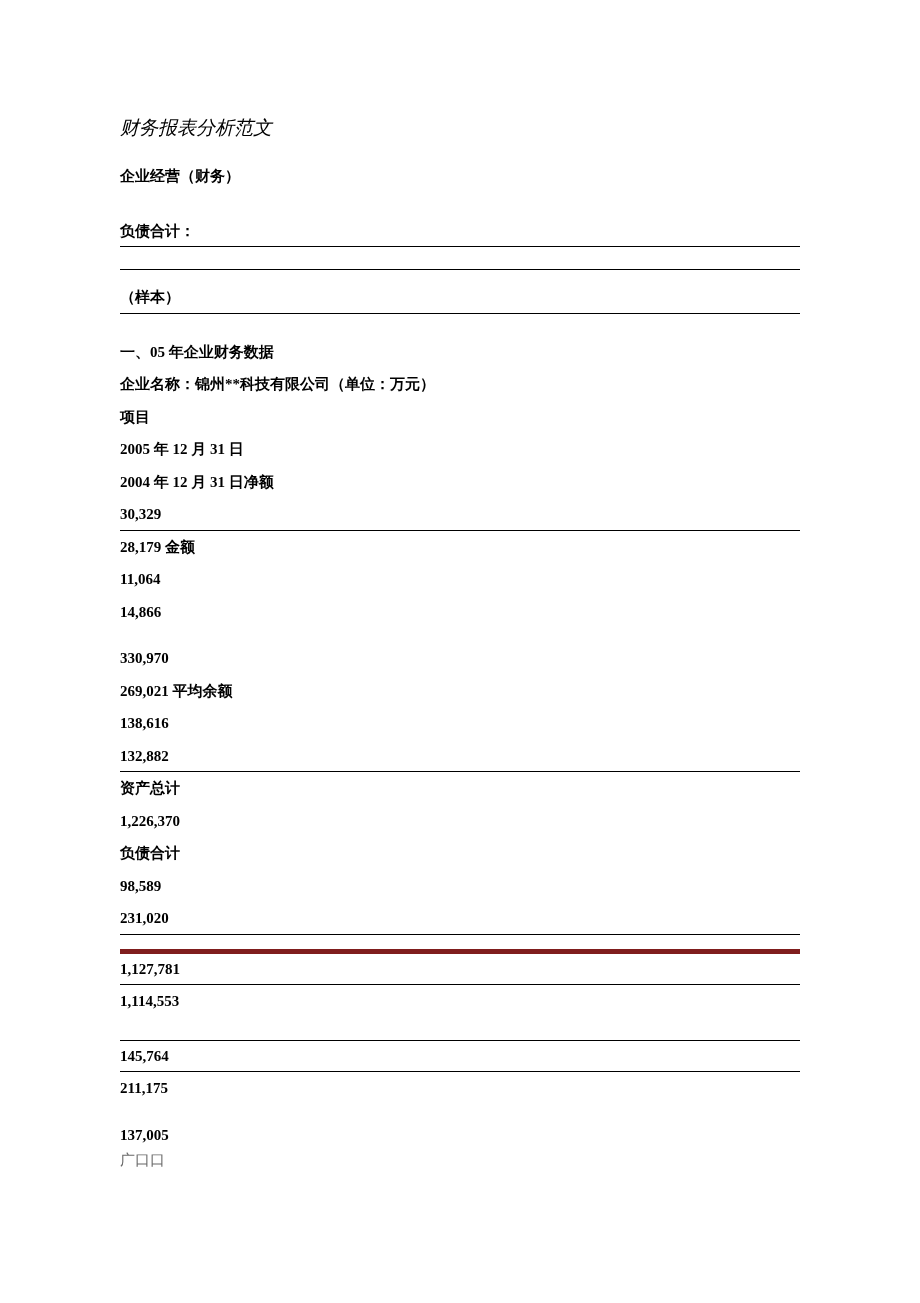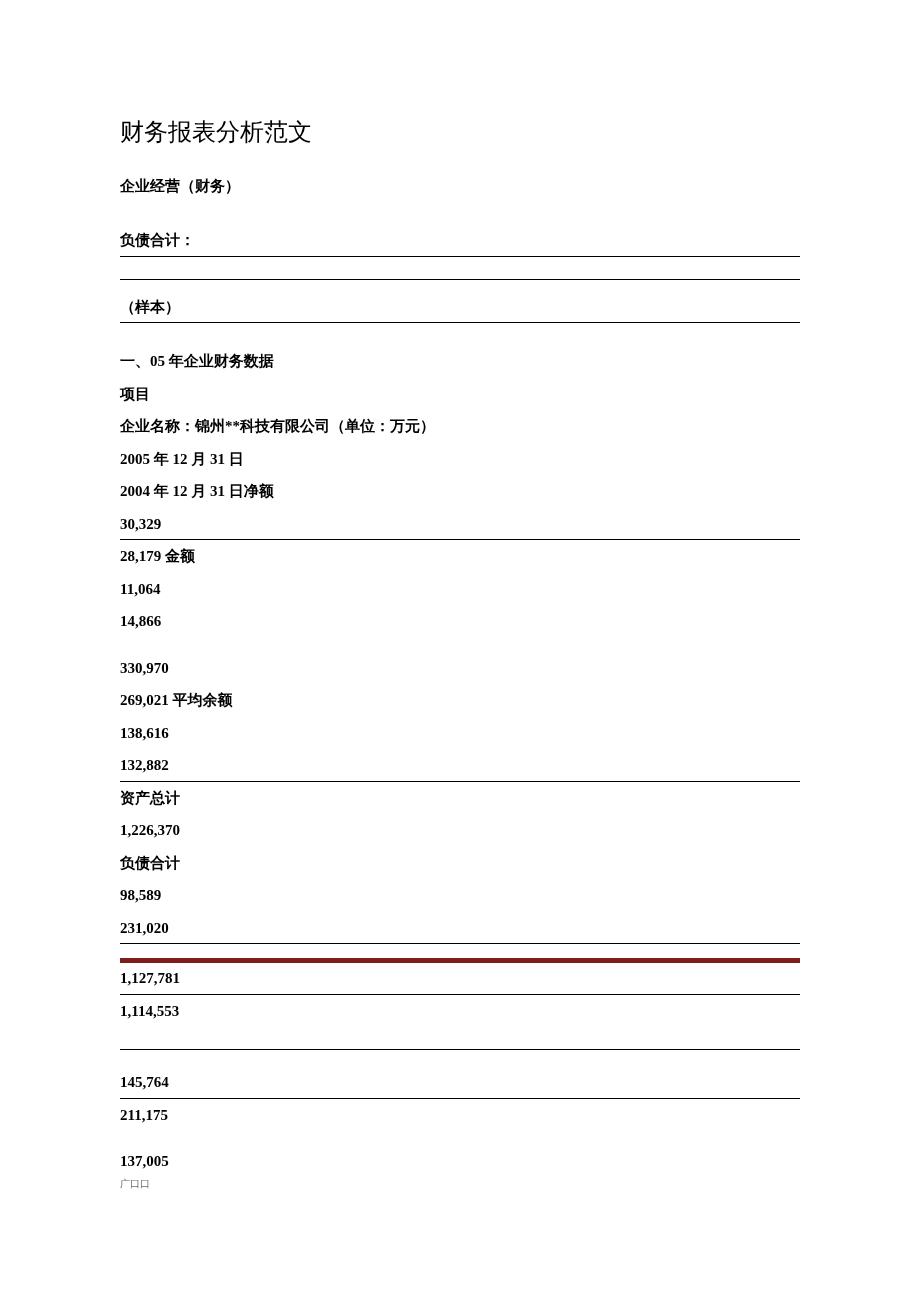--- a/index.html
+++ b/index.html
@@ -9,76 +9,77 @@
       font-family: "SimSun", "宋体", serif;
       width: 920px;
     }
     .page {
       padding: 110px 120px 60px 120px;
       font-size: 15px;
       color: #000000;
       line-height: 1.9;
     }
     .title {
-      font-size: 24px;
+      font-size: 19px;
       margin-bottom: 14px;
+      font-style: italic;
     }
     .line {
       margin: 0;
       padding: 2px 0;
       font-weight: bold;
     }
     .underlined {
       border-bottom: 1px solid #000000;
       padding-bottom: 1px;
     }
     .gap {
       height: 22px;
     }
     .gap-small {
       height: 14px;
     }
     .small-gray {
-      font-size: 10px;
+      font-size: 15px;
       color: #6a6a6a;
       line-height: 1.2;
     }
   </style>
 </head>
 <body>
 
 <div class="page">
   <div class="title">财务报表分析范文</div>
   <div class="line">企业经营（财务）</div>
   <div class="gap"></div>
   <div class="line underlined">负债合计：</div>
   <div class="gap"></div>
   <div class="line underlined" style="border-top:1px solid #000;padding-top:13px;">（样本）</div>
   <div class="gap"></div>
   <div class="line">一、05 年企业财务数据</div>
+  <div class="line">企业名称：锦州**科技有限公司（单位：万元）</div>
   <div class="line">项目</div>
-  <div class="line">企业名称：锦州**科技有限公司（单位：万元）</div>
   <div class="line">2005 年 12 月 31 日</div>
   <div class="line">2004 年 12 月 31 日净额</div>
   <div class="line underlined">30,329</div>
   <div class="line">28,179 金额</div>
   <div class="line">11,064</div>
   <div class="line">14,866</div>
   <div class="gap-small"></div>
   <div class="line">330,970</div>
   <div class="line">269,021 平均余额</div>
   <div class="line">138,616</div>
   <div class="line underlined">132,882</div>
   <div class="line">资产总计</div>
   <div class="line">1,226,370</div>
   <div class="line">负债合计</div>
   <div class="line">98,589</div>
   <div class="line underlined">231,020</div>
   <div class="gap-small"></div>
   <div class="line underlined" style="border-top:5px solid #7f1d1d;padding-top:1px;">1,127,781</div>
   <div class="line">1,114,553</div>
   <div class="gap"></div>
-  <div class="line underlined" style="border-top:1px solid #000;padding-top:18px;">145,764</div>
+  <div class="line underlined" style="border-top:1px solid #000;padding-top:1px;">145,764</div>
   <div class="line">211,175</div>
   <div class="gap-small"></div>
   <div class="line">137,005</div>
   <div class="small-gray">广口口</div>
 </div>
 
 </body></html>

